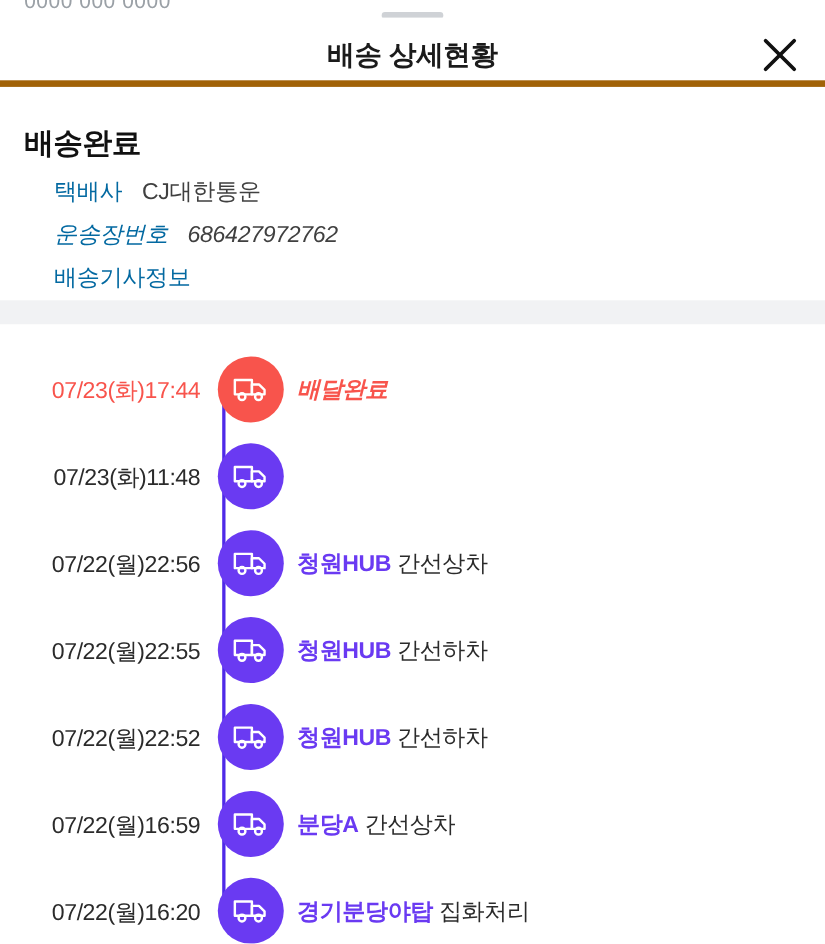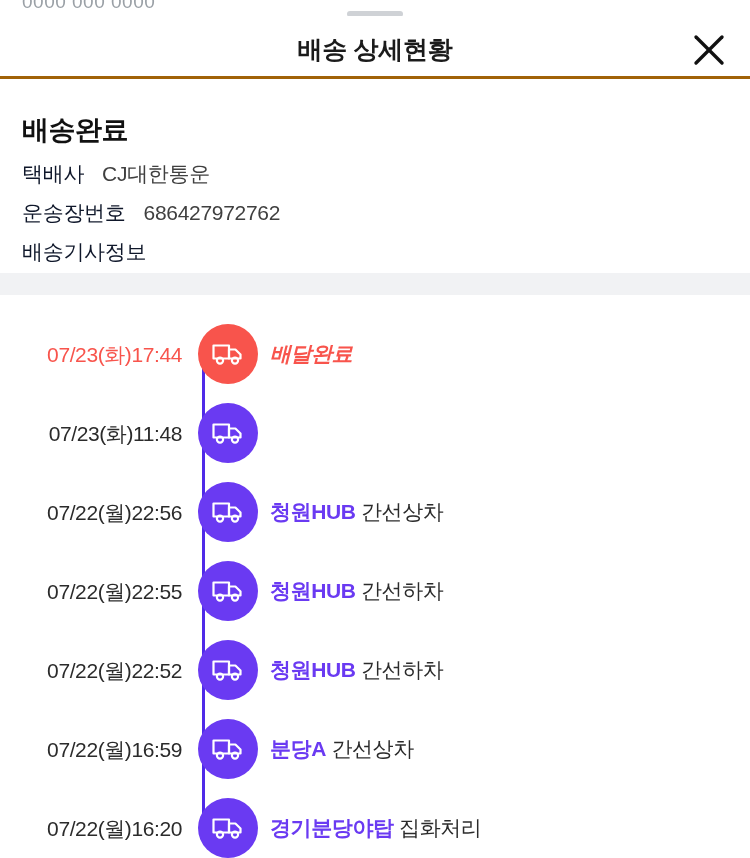--- a/index.html
+++ b/index.html
@@ -62,21 +62,21 @@
   }
 
   
   .sheet-header {
     position: absolute;
     top: 16px;
     left: 0;
     width: 750px;
     height: 63px;
     background: #ffffff;
-    border-bottom: 3px solid #a16207;
+    border-bottom: 6px solid #a16207;
     box-sizing: border-box;
   }
   .sheet-title {
     position: absolute;
     left: 0;
     right: 0;
     top: 17px;
     text-align: center;
     font-size: 25px;
     font-weight: bold;
@@ -114,28 +114,29 @@
   }
   .summary-row {
     position: absolute;
     left: 22px;
     font-size: 21px;
     color: #3a3a3a;
     letter-spacing: -0.3px;
     white-space: nowrap;
   }
   .summary-row .lbl {
-    color: #0f172a;
+    color: #0369a1;
+    margin-left: 27px;
   }
   .summary-row .val {
     color: #404040;
     margin-left: 18px;
   }
   .summary-row.r1 { top: 80px; }
-  .summary-row.r2 { top: 119px; }
+  .summary-row.r2 { top: 119px; font-style: italic; }
   .summary-row.r3 { top: 158px; }
 
   
   .separator {
     position: absolute;
     top: 273px;
     left: 0;
     width: 750px;
     height: 22px;
     background: #f1f2f4;

